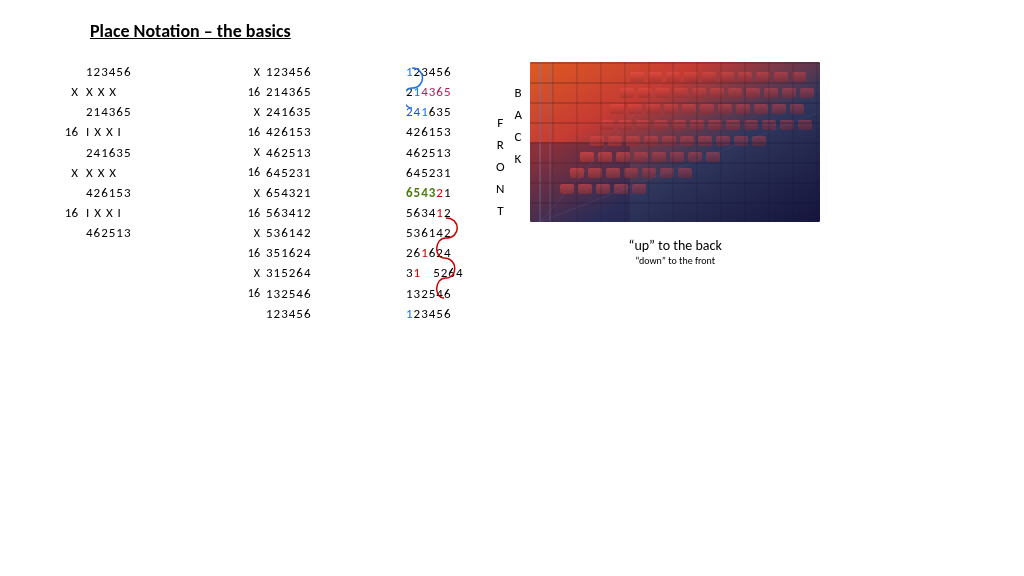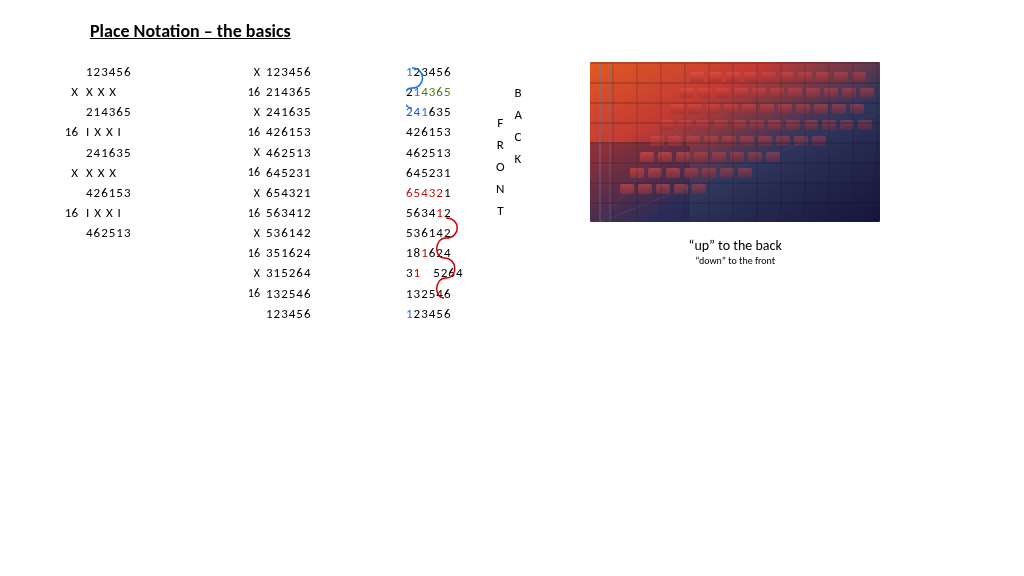--- a/index.html
+++ b/index.html
@@ -121,21 +121,20 @@
       display: flex;
       flex-direction: column;
       margin-left: 10px;
       margin-top: 20px;
       font-size: 13px;
       line-height: 1.7;
     }
 
     
     .image-area {
-      margin-left: 60px;
       display: flex;
       flex-direction: column;
       align-items: center;
     }
 
     .theater-img {
       width: 290px;
       height: 160px;
       background: linear-gradient(135deg, #8B1A1A 0%, #c0392b 20%, #922B21 40%, #1a1a2e 60%, #16213e 80%, #0f3460 100%);
       position: relative;
@@ -309,37 +308,37 @@
         <span class="col2-value">123456</span>
       </div>
     </div>
 
     <div class="col3-wrapper">
       <div class="col3-container">
         <div class="col3" style="line-height:1.55; font-size:13px; letter-spacing:1px;">
 
           <div><span style="color:#1a73e8;">1</span><span style="color:#000;">23456</span></div>
 
-          <div><span style="color:#000;">2</span><span style="color:#1a73e8;">1</span><span style="color:#4d7c0f;">4365</span></div>
+          <div><span style="color:#000;">2</span><span style="color:#1a73e8;">1</span><span style="color:#be185d;">4365</span></div>
 
           <div><span style="color:#1d4ed8;">24</span><span style="color:#1a73e8;">1</span><span style="color:#000;">635</span></div>
 
           <div><span style="color:#000;">426153</span></div>
 
           <div><span style="color:#000;">462513</span></div>
 
           <div><span style="color:#000;">645231</span></div>
 
-          <div><span style="color:#b91c1c;">6543</span><span style="color:#cc0000;">2</span><span style="color:#000;">1</span></div>
+          <div><span style="color:#4d7c0f;font-weight:bold;">6543</span><span style="color:#cc0000;">2</span><span style="color:#000;">1</span></div>
 
           <div><span style="color:#000;">5634</span><span style="color:#cc0000;">1</span><span style="color:#000;">2</span></div>
 
           <div><span style="color:#000;">536142</span></div>
 
-          <div><span style="color:#000;">18</span><span style="color:#cc0000;">1</span><span style="color:#000;">624</span></div>
+          <div><span style="color:#000;">26</span><span style="color:#cc0000;">1</span><span style="color:#000;">624</span></div>
 
           <div><span style="color:#000;">3</span><span style="color:#cc0000;">1</span><span style="color:#000;margin-left:12px;">5264</span></div>
 
           <div><span style="color:#000;">132546</span></div>
 
           <div><span style="color:#1a73e8;">1</span><span style="color:#000;">23456</span></div>
         </div>
 
         <svg class="col3-svg" width="80" height="310" viewBox="0 0 80 310">
 

